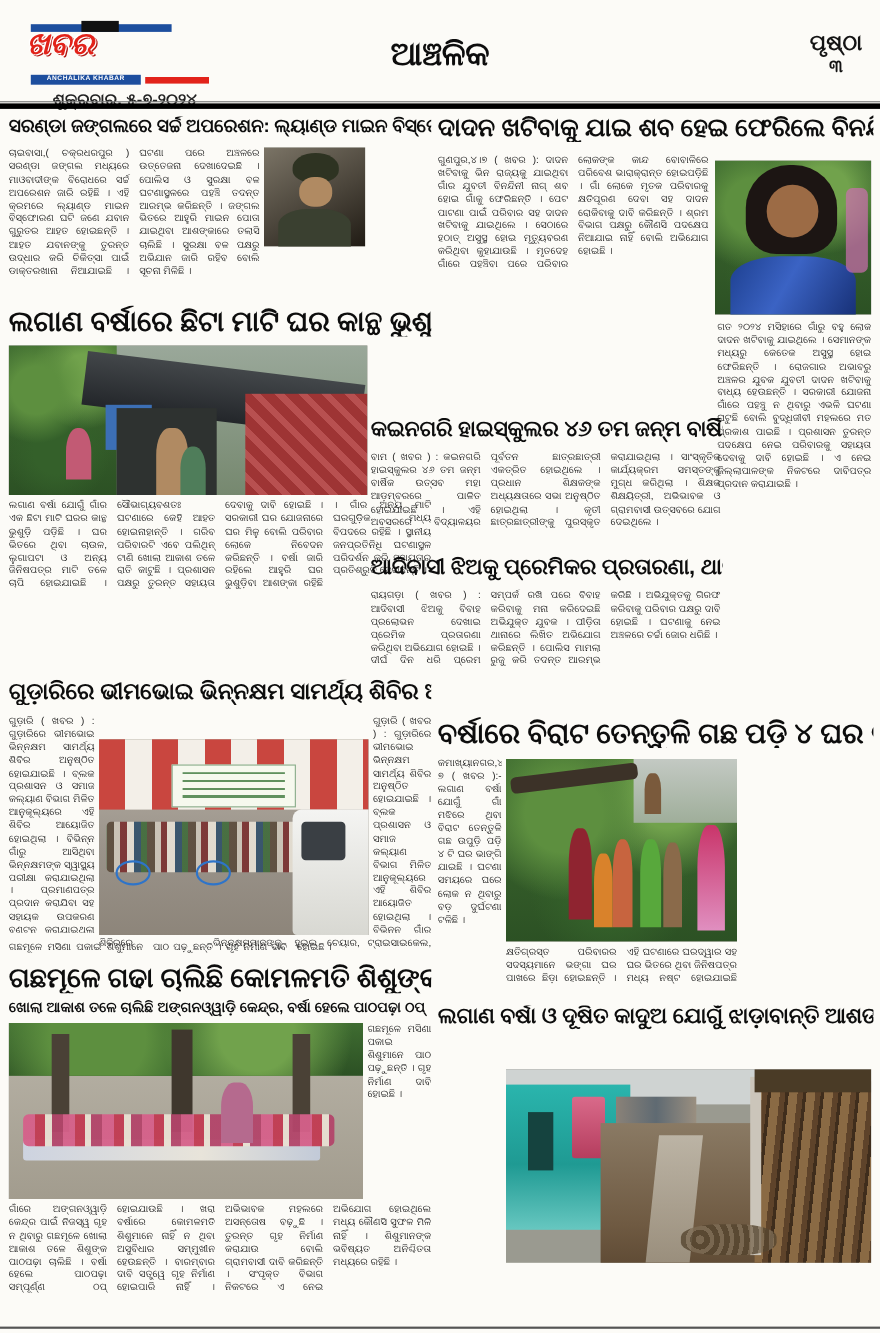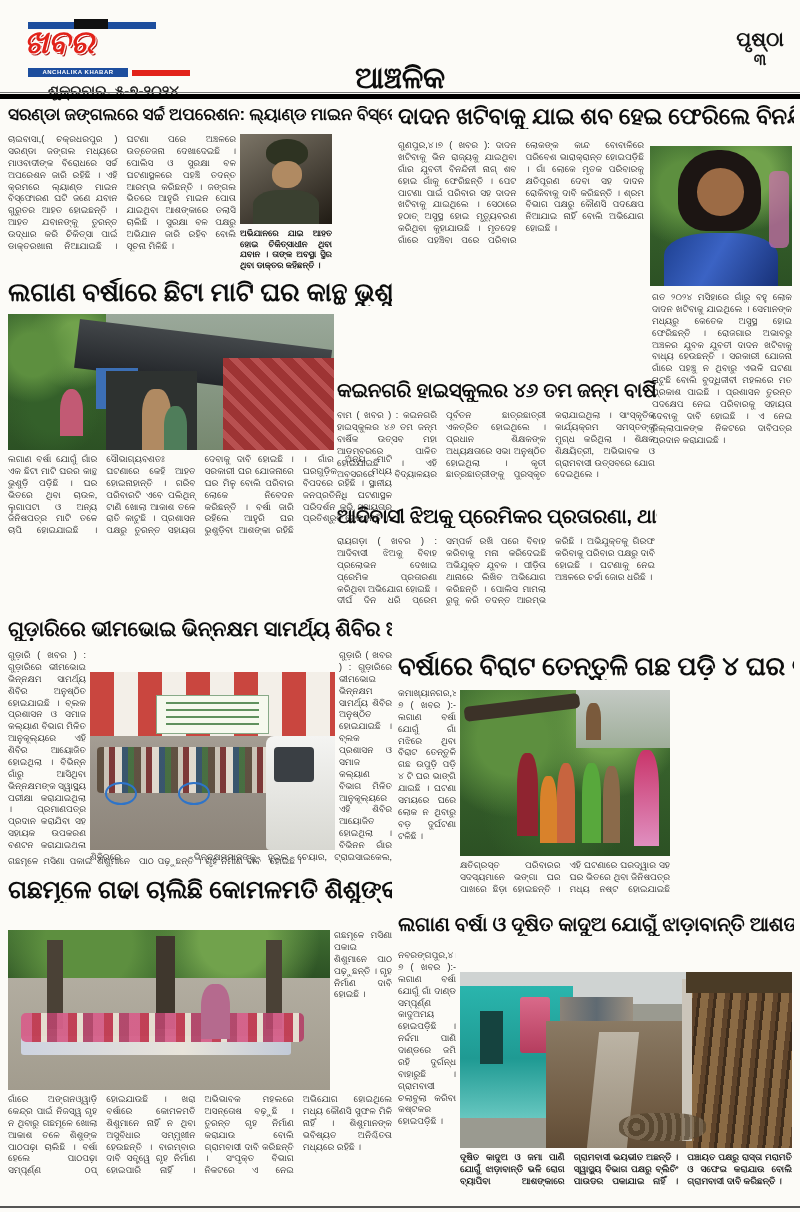--- a/index.html
+++ b/index.html
@@ -3,32 +3,32 @@
 <meta charset="utf-8">
 <style>
   html,body{margin:0;padding:0;background:#e8e6e0;}
   #page{
     position:relative;width:800px;height:1212px;margin:0 auto;
     background:#fcfbf7;color:#141414;overflow:hidden;
     font-family:"Liberation Sans","DejaVu Sans",sans-serif;
   }
   .abs{position:absolute;}
   .headline{font-weight:bold;color:#0d0d0d;line-height:1.08;white-space:nowrap;overflow:hidden;letter-spacing:-0.3px;}
-  .headline.center{text-align:center;margin-top:28px;}
+  .headline.center{text-align:center;}
   .subhead{font-weight:bold;color:#0d0d0d;white-space:nowrap;overflow:hidden;}
   .body-text{
     font-size:9px;line-height:1.32;text-align:justify;color:#222;
     overflow:hidden;column-gap:9px;
   }
   .cols-2{column-count:2;} .cols-3{column-count:3;} .cols-4{column-count:4;}
   .caption{font-size:8.5px;font-weight:bold;line-height:1.25;color:#111;overflow:hidden;}
   .photo{position:absolute;overflow:hidden;background:#9a9a90;}
   .ph{position:absolute;}
   
-  #logo-red{font-size:32px;font-weight:bold;font-style:italic;color:#e2231a;
+  #logo-red{font-size:28px;font-weight:bold;font-style:italic;color:#e2231a;
     text-shadow:1px 1px 0 #fff,-1px -1px 0 #fff,2px 2px 0 #b01510;line-height:1;}
   .blue-bar{background:#1d4e9e;}
   .rule-thick{background:#000;}
   
   .foliage{background:
      radial-gradient(circle at 25% 30%, #5d8f3f 0 18%, transparent 40%),
      radial-gradient(circle at 70% 20%, #71a24c 0 15%, transparent 38%),
      radial-gradient(circle at 45% 70%, #34602a 0 20%, transparent 45%),
      linear-gradient(#3f6c31,#2c5124);}
 </style>
@@ -58,21 +58,20 @@
   </div>
 
   <div class="abs headline" style="left:8px;top:106px;width:384px;font-size:17px;">ସରଣ୍ଡା ଜଙ୍ଗଲରେ ସର୍ଚ୍ଚ ଅପରେଶନ: ଲ୍ୟାଣ୍ଡ ମାଇନ ବିସ୍ଫୋରଣରେ ଯବାନ ଗୁରୁତର</div>
   <div class="abs body-text cols-2" style="left:8px;top:134px;width:228px;height:136px;">ଚାଇବାସା,( ଚକ୍ରଧରପୁର ) ସରଣ୍ଡା ଜଙ୍ଗଲ ମଧ୍ୟରେ ମାଓବାଦୀଙ୍କ ବିରୋଧରେ ସର୍ଚ୍ଚ ଅପରେଶନ ଜାରି ରହିଛି । ଏହି କ୍ରମରେ ଲ୍ୟାଣ୍ଡ ମାଇନ ବିସ୍ଫୋରଣ ଘଟି ଜଣେ ଯବାନ ଗୁରୁତର ଆହତ ହୋଇଛନ୍ତି । ଆହତ ଯବାନଙ୍କୁ ତୁରନ୍ତ ଉଦ୍ଧାର କରି ଚିକିତ୍ସା ପାଇଁ ଡାକ୍ତରଖାନା ନିଆଯାଇଛି । ଘଟଣା ପରେ ଅଞ୍ଚଳରେ ଉତ୍ତେଜନା ଦେଖାଦେଇଛି । ପୋଲିସ ଓ ସୁରକ୍ଷା ବଳ ଘଟଣାସ୍ଥଳରେ ପହଞ୍ଚି ତଦନ୍ତ ଆରମ୍ଭ କରିଛନ୍ତି । ଜଙ୍ଗଲ ଭିତରେ ଆହୁରି ମାଇନ ପୋତା ଯାଇଥିବା ଆଶଙ୍କାରେ ତଲାସି ଚାଲିଛି । ସୁରକ୍ଷା ବଳ ପକ୍ଷରୁ ଅଭିଯାନ ଜାରି ରହିବ ବୋଲି ସୂଚନା ମିଳିଛି ।</div>
   <div class="photo" style="left:240px;top:134px;width:92px;height:90px;">
     <div class="ph" style="inset:0;background:linear-gradient(150deg,#7b7466,#4a443a 55%,#201b14);"></div>
     <div class="ph" style="left:28%;top:6%;width:46%;height:30%;background:#2e3322;border-radius:50% 50% 42% 42%;"></div>
     <div class="ph" style="left:35%;top:30%;width:32%;height:30%;background:#b08a62;border-radius:46%;"></div>
     <div class="ph" style="left:14%;top:62%;width:72%;height:40%;background:#3a4030;border-radius:40% 40% 0 0;"></div>
   </div>
-  <div class="abs caption" style="left:240px;top:228px;width:92px;height:44px;text-align:justify;">ଅଭିଯାନରେ ଯାଇ ଆହତ ହୋଇ ଚିକିତ୍ସାଧୀନ ଥିବା ଯବାନ । ତାଙ୍କ ଅବସ୍ଥା ସ୍ଥିର ଥିବା ଡାକ୍ତର କହିଛନ୍ତି ।</div>
 
   <div class="abs headline" style="left:398px;top:104px;width:396px;font-size:23px;">ଦାଦନ ଖଟିବାକୁ ଯାଇ ଶବ ହେଇ ଫେରିଲେ ବିନନ୍ଦିନୀ ନାଗ୍</div>
   <div class="abs body-text cols-2" style="left:398px;top:140px;width:246px;height:232px;">ଗୁଣପୁର,୪।୭ ( ଖବର ): ଦାଦନ ଖଟିବାକୁ ଭିନ ରାଜ୍ୟକୁ ଯାଇଥିବା ଗାଁର ଯୁବତୀ ବିନନ୍ଦିନୀ ନାଗ୍ ଶବ ହୋଇ ଗାଁକୁ ଫେରିଛନ୍ତି । ପେଟ ପାଟଣା ପାଇଁ ପରିବାର ସହ ଦାଦନ ଖଟିବାକୁ ଯାଇଥିଲେ । ସେଠାରେ ହଠାତ୍ ଅସୁସ୍ଥ ହୋଇ ମୃତ୍ୟୁବରଣ କରିଥିବା କୁହାଯାଉଛି । ମୃତଦେହ ଗାଁରେ ପହଞ୍ଚିବା ପରେ ପରିବାର ଲୋକଙ୍କ କାନ୍ଦ ବୋବାଳିରେ ପରିବେଶ ଭାରାକ୍ରାନ୍ତ ହୋଇପଡ଼ିଛି । ଗାଁ ଲୋକେ ମୃତକ ପରିବାରକୁ କ୍ଷତିପୂରଣ ଦେବା ସହ ଦାଦନ ରୋକିବାକୁ ଦାବି କରିଛନ୍ତି । ଶ୍ରମ ବିଭାଗ ପକ୍ଷରୁ କୌଣସି ପଦକ୍ଷେପ ନିଆଯାଇ ନାହିଁ ବୋଲି ଅଭିଯୋଗ ହୋଇଛି ।</div>
   <div class="photo" style="left:650px;top:146px;width:142px;height:140px;">
     <div class="ph foliage" style="inset:0;"></div>
     <div class="ph" style="left:20%;top:3%;width:58%;height:58%;background:#1c1513;border-radius:48% 48% 34% 34%;"></div>
     <div class="ph" style="left:33%;top:16%;width:33%;height:34%;background:#9c6b45;border-radius:50%;"></div>
     <div class="ph" style="left:10%;top:62%;width:80%;height:40%;background:linear-gradient(120deg,#1d3f8f,#3b63c4 45%,#173076);border-radius:40% 40% 0 0;"></div>
     <div class="ph" style="right:2%;top:18%;width:14%;height:55%;background:#cf6db0;opacity:.7;border-radius:6px;"></div>
   </div>
@@ -127,44 +126,43 @@
     <div class="ph" style="left:46%;top:44%;width:9%;height:48%;background:#c7643f;border-radius:40% 40% 0 0;"></div>
     <div class="ph" style="left:58%;top:44%;width:9%;height:48%;background:#58a83c;border-radius:40% 40% 0 0;"></div>
     <div class="ph" style="left:68%;top:46%;width:8%;height:46%;background:#8a6a4a;border-radius:40% 40% 0 0;"></div>
     <div class="ph" style="left:83%;top:36%;width:12%;height:58%;background:linear-gradient(#c9356a,#e08fc0);border-radius:40% 40% 0 0;"></div>
     <div class="ph" style="left:60%;top:8%;width:7%;height:22%;background:#7a5a3c;border-radius:40% 40% 0 0;"></div>
   </div>
   <div class="abs body-text cols-2" style="left:460px;top:860px;width:210px;height:46px;">କ୍ଷତିଗ୍ରସ୍ତ ପରିବାରର ସଦସ୍ୟମାନେ ଭଙ୍ଗା ଘର ପାଖରେ ଛିଡ଼ା ହୋଇଛନ୍ତି । ଏହି ଘଟଣାରେ ଘରଦ୍ୱାର ସହ ଘର ଭିତରେ ଥିବା ଜିନିଷପତ୍ର ମଧ୍ୟ ନଷ୍ଟ ହୋଇଯାଇଛି ବୋଲି ପରିବାର ଲୋକେ କହିଛନ୍ତି ।</div>
 
   <div class="abs body-text cols-3" style="left:8px;top:856px;width:384px;height:18px;">ଗଛମୂଳେ ମସିଣା ପକାଇ ଶିଶୁମାନେ ପାଠ ପଢ଼ୁଛନ୍ତି । ଗୃହ ନିର୍ମାଣ ଦାବି ହୋଇଛି ।</div>
   <div class="abs headline" style="left:8px;top:876px;width:384px;font-size:25px;">ଗଛମୂଳେ ଗଢା ଚାଲିଛି କୋମଳମତି ଶିଶୁଙ୍କ ଭାଗ୍ୟ</div>
+  <div class="abs subhead" style="left:8px;top:908px;width:384px;font-size:13px;">ଖୋଲା ଆକାଶ ତଳେ ଚାଲିଛି ଅଙ୍ଗନଓ୍ୱାଡ଼ି କେନ୍ଦ୍ର, ବର୍ଷା ହେଲେ ପାଠପଢ଼ା ଠପ୍</div>
   <div class="photo" style="left:8px;top:930px;width:322px;height:160px;">
     <div class="ph" style="inset:0;background:linear-gradient(#b9b4a8,#a29c8e);"></div>
     <div class="ph foliage" style="left:0;top:0;width:100%;height:30%;"></div>
     <div class="ph" style="left:12%;top:6%;width:5%;height:56%;background:#4a4136;"></div>
     <div class="ph" style="left:46%;top:4%;width:6%;height:58%;background:#3f372d;"></div>
     <div class="ph" style="left:80%;top:6%;width:5%;height:56%;background:#4a4136;"></div>
     <div class="ph" style="left:4%;top:66%;width:84%;height:12%;background:linear-gradient(90deg,#cdd3e0,#e8e4da 60%,#c2cad8);border-radius:3px;"></div>
     <div class="ph" style="left:4%;top:52%;width:88%;height:18%;background:repeating-linear-gradient(90deg,#d6608a 0 11px,#c23b52 11px 20px,#e8e0d2 20px 26px,#b3456a 26px 36px);border-radius:5px;opacity:.95;"></div>
     <div class="ph" style="left:60%;top:34%;width:9%;height:34%;background:#b56a8e;border-radius:40% 40% 0 0;"></div>
   </div>
   <div class="abs body-text" style="left:334px;top:930px;width:58px;height:160px;">ଗଛମୂଳେ ମସିଣା ପକାଇ ଶିଶୁମାନେ ପାଠ ପଢ଼ୁଛନ୍ତି । ଗୃହ ନିର୍ମାଣ ଦାବି ହୋଇଛି ।</div>
   <div class="abs body-text cols-4" style="left:8px;top:1094px;width:384px;height:112px;">ଗାଁରେ ଅଙ୍ଗନଓ୍ୱାଡ଼ି କେନ୍ଦ୍ର ପାଇଁ ନିଜସ୍ୱ ଗୃହ ନ ଥିବାରୁ ଗଛମୂଳେ ଖୋଲା ଆକାଶ ତଳେ ଶିଶୁଙ୍କ ପାଠପଢ଼ା ଚାଲିଛି । ବର୍ଷା ହେଲେ ପାଠପଢ଼ା ସମ୍ପୂର୍ଣ୍ଣ ଠପ୍ ହୋଇଯାଉଛି । ଖରା ବର୍ଷାରେ କୋମଳମତି ଶିଶୁମାନେ ନାହିଁ ନ ଥିବା ଅସୁବିଧାର ସମ୍ମୁଖୀନ ହେଉଛନ୍ତି । ବାରମ୍ବାର ଦାବି ସତ୍ତ୍ୱେ ଗୃହ ନିର୍ମାଣ ହୋଇପାରି ନାହିଁ । ଅଭିଭାବକ ମହଲରେ ଅସନ୍ତୋଷ ବଢ଼ୁଛି । ତୁରନ୍ତ ଗୃହ ନିର୍ମାଣ କରାଯାଉ ବୋଲି ଗ୍ରାମବାସୀ ଦାବି କରିଛନ୍ତି । ସଂପୃକ୍ତ ବିଭାଗ ନିକଟରେ ଏ ନେଇ ଅଭିଯୋଗ ହୋଇଥିଲେ ମଧ୍ୟ କୌଣସି ସୁଫଳ ମିଳି ନାହିଁ । ଶିଶୁମାନଙ୍କ ଭବିଷ୍ୟତ ଅନିଶ୍ଚିତତା ମଧ୍ୟରେ ରହିଛି ।</div>
 
   <div class="abs headline" style="left:398px;top:914px;width:396px;font-size:20px;">ଲଗାଣ ବର୍ଷା ଓ ଦୂଷିତ କାଦୁଅ ଯୋଗୁଁ ଝାଡ଼ାବାନ୍ତି ଆଶଙ୍କା ନେଇ ଭୟଭୀତ</div>
-  <div class="abs body-text" style="left:398px;top:950px;width:58px;height:256px;">ନବରଙ୍ଗପୁର,୪।୭ ( ଖବର ):- ଲଗାଣ ବର୍ଷା ଯୋଗୁଁ ଗାଁ ଦାଣ୍ଡ ସମ୍ପୂର୍ଣ୍ଣ କାଦୁଅମୟ ହୋଇପଡ଼ିଛି । ନର୍ଦ୍ଦମା ପାଣି ଦାଣ୍ଡରେ ଜମି ରହି ଦୁର୍ଗନ୍ଧ ବାହାରୁଛି । ଗ୍ରାମବାସୀ ଚଲାବୁଲା କରିବା କଷ୍ଟକର ହୋଇପଡ଼ିଛି ।</div>
   <div class="photo" style="left:460px;top:972px;width:332px;height:176px;">
     <div class="ph" style="left:0;top:0;width:100%;height:18%;background:#cfd3d2;"></div>
     <div class="ph" style="left:0;top:8%;width:34%;height:75%;background:linear-gradient(180deg,#2ab5ad,#1f9a93 55%,#67c7c0);"></div>
     <div class="ph" style="left:6%;top:22%;width:7%;height:30%;background:#15433f;"></div>
     <div class="ph" style="left:18%;top:14%;width:9%;height:32%;background:linear-gradient(#d96a8a,#b53d5e);border-radius:3px;"></div>
     <div class="ph" style="left:30%;top:14%;width:22%;height:24%;background:linear-gradient(90deg,#8a8278,#5f6a72 50%,#9a8f80);"></div>
     <div class="ph" style="left:26%;top:28%;width:44%;height:75%;background:linear-gradient(#8a7a64,#6f5a42 70%,#5e4a34);"></div>
     <div class="ph" style="left:40%;top:34%;width:12%;height:66%;background:linear-gradient(#c9c3b6,#a89f8e);transform:skewX(-6deg);opacity:.8;"></div>
     <div class="ph" style="right:0;top:6%;width:32%;height:96%;background:repeating-linear-gradient(96deg,#8a6a44 0 8px,#5e432a 8px 13px,#3f2d1c 13px 16px);"></div>
     <div class="ph" style="right:30%;top:4%;width:3%;height:92%;background:#cbc5ba;"></div>
     <div class="ph" style="right:0;top:0;width:32%;height:12%;background:#4a3b26;"></div>
     <div class="ph" style="left:48%;top:80%;width:26%;height:16%;background:repeating-radial-gradient(circle at 20% 50%, #7d6c55 0 4px, #55452f 4px 9px);border-radius:40%;opacity:.8;"></div>
   </div>
-  <div class="abs body-text cols-3" style="left:460px;top:1152px;width:332px;height:52px;font-weight:bold;">ଦୂଷିତ କାଦୁଅ ଓ ଜମା ପାଣି ଯୋଗୁଁ ଝାଡ଼ାବାନ୍ତି ଭଳି ରୋଗ ବ୍ୟାପିବା ଆଶଙ୍କାରେ ଗ୍ରାମବାସୀ ଭୟଭୀତ ଅଛନ୍ତି । ସ୍ୱାସ୍ଥ୍ୟ ବିଭାଗ ପକ୍ଷରୁ ବ୍ଲିଚିଂ ପାଉଡର ପକାଯାଇ ନାହିଁ । ପଞ୍ଚାୟତ ପକ୍ଷରୁ ରାସ୍ତା ମରାମତି ଓ ସଫେଇ କରାଯାଉ ବୋଲି ଗ୍ରାମବାସୀ ଦାବି କରିଛନ୍ତି ।</div>
 
   <div class="abs" style="left:0;top:1206px;width:800px;height:2px;background:#555;"></div>
 </div>
 
 </body></html>

